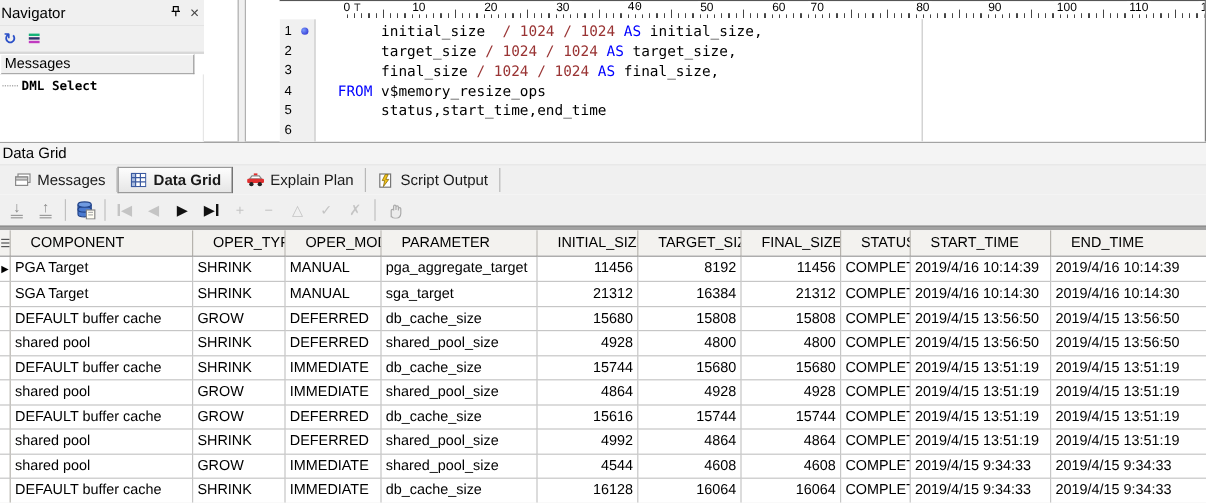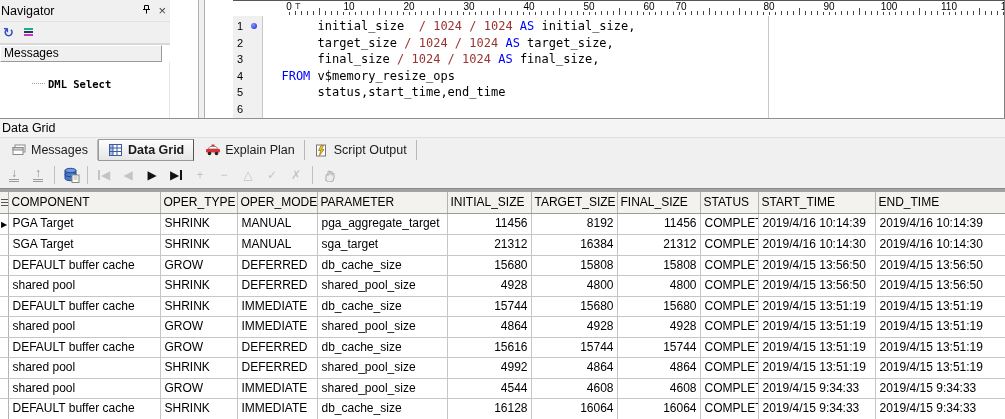--- a/index.html
+++ b/index.html
@@ -17,21 +17,21 @@
   .nav-title-icons { margin-left:auto; display:flex; align-items:center; gap:6px; }
   .nav-title-icons .close { font-size:13px; line-height:10px; color:#444; cursor:default; }
   .nav-toolbar { height:23px; background:#f0f0f0; display:flex; align-items:center; gap:10px; padding-left:3px; border-bottom:2px solid #d8d8d8; }
   .refresh-glyph { color:#2b50c8; font-size:13px; font-weight:bold; line-height:12px; }
   .layers-icon { display:inline-block; }
   .layers-icon i { display:block; width:9px; height:2px; margin-bottom:1px; }
   .layers-icon i:nth-child(1){ background:#16b378; }
   .layers-icon i:nth-child(2){ background:#30306a; }
   .layers-icon i:nth-child(3){ background:#c03ac0; }
   .nav-section { height:17px; width:162px; background:#f0f0f0; border:1px solid #9a9a9a; border-top-color:#fff; border-left-color:#fff; padding:0 3px; font-size:12px; line-height:15px; }
-  .nav-tree { flex:1; background:#fff; border-right:1px solid #e6e6e6; padding-top:14px;margin-left:30px; }
+  .nav-tree { flex:1; background:#fff; border-right:1px solid #e6e6e6; padding-top:2px; }
   .tree-item { display:flex; align-items:center; height:15px; padding-left:2px; }
   .tree-dots { display:inline-block; width:13px; border-top:1px dotted #9a9a9a; margin-right:3px; }
   .tree-label { font-family:"DejaVu Sans Mono","Liberation Mono",monospace; font-size:10.5px; font-weight:600; }
   .vsplitter { width:7px; background:#f0f0f0; border-left:1px solid #b0b0b0; border-right:1px solid #b0b0b0; height:100%; }
   
   .editor { position:relative; flex:1; height:100%; background:#fff; border-top:1px solid #555; border-right:1px solid #808080; overflow:hidden; }
   .ruler { position:relative; height:15px; background:#fff; overflow:hidden; }
   .ruler .ticks-minor { position:absolute; left:56px; right:0; bottom:1px; height:4px;
       background:repeating-linear-gradient(to right,#444 0 1px,transparent 1px 6px); }
   .ruler .ticks-major { position:absolute; left:56px; right:0; bottom:1px; height:7px;
@@ -59,21 +59,21 @@
   .tbtn { width:24px; height:22px; display:flex; align-items:center; justify-content:center; font-size:12px; }
   .tbtn.enabled { color:#111; }
   .tbtn.disabled { color:#c4c4c4; }
   .tbtn .bar-left { border-left:2px solid currentColor; padding-left:1px; line-height:10px; }
   .tbtn .bar-right { border-right:2px solid currentColor; padding-right:1px; line-height:10px; }
   .tbtn .disk-arrow { border-bottom:3px double #9a9a9a; color:#8a8a8a; font-weight:bold; line-height:11px; padding:0 2px; }
   .tsep { width:1px; height:18px; background:#c0c0c0; margin:0 4px; }
   .grid-divider { height:4px; background:#a2a2a2; border-top:1px solid #8a8a8a; }
   
   table.grid { border-collapse:collapse; table-layout:fixed; width:1005px; background:#fff; }
-  table.grid th { height:21px; background:#f3f2ef; border-right:1px solid #b6b3ad; border-bottom:1px solid #9a9a9a; font-weight:normal; font-size:12px; text-align:left; padding:0 3px; overflow:hidden; white-space:nowrap; }
+  table.grid th { height:21px; background:#f3f2ef; border-right:1px solid #b6b3ad; border-bottom:1px solid #9a9a9a; font-weight:normal; font-size:12px; text-align:left; padding:0 17px; overflow:hidden; white-space:nowrap; }
   table.grid td { height:19.5px; line-height:19.5px; border-right:1px solid #c6c6c6; border-bottom:1px solid #c6c6c6; font-size:12px; padding:0 3px 0 4px; overflow:hidden; white-space:nowrap; }
   table.grid td.num { text-align:right; padding-right:3px; }
   table.grid td.sel, table.grid th.sel { padding:0 0 0 1px; border-right:1px solid #b6b3ad; }
   .sel-marker { font-size:8px; color:#000; }
   .hamburger i { display:block; width:8px; height:1px; background:#555; margin:2px 0; }
 </style>
 </head>
 <body>
 
 <div class="window" style="--kw: #0000ff; --num: #993333;">
@@ -115,21 +115,21 @@
 
     <div class="editor">
       <div class="ruler" id="ruler">
         <span class="tabmark">T</span>
         <div class="ticks-minor"></div>
         <div class="ticks-major"></div>
       <span class="ruler-num" style="left: 56px;">0</span>
           <span class="ruler-num" style="left: 116px;">10</span>
           <span class="ruler-num" style="left: 176px;">20</span>
           <span class="ruler-num" style="left: 236px;">30</span>
-          <span class="ruler-num" style="left: 296px;">40</span>
+          <span class="ruler-num" style="left: 296px; font-family: Liberation Mono, monospace;">40</span>
           <span class="ruler-num" style="left: 356px;">50</span>
           <span class="ruler-num" style="left: 416px; margin-top: 32px;">60</span>
           <span class="ruler-num" style="left: 448px;">70</span>
           <span class="ruler-num" style="left: 536px;">80</span>
           <span class="ruler-num" style="left: 596px;">90</span>
           <span class="ruler-num" style="left: 656px;">100</span>
           <span class="ruler-num" style="left: 716px;">110</span>
           <span class="ruler-num" style="left: 776px;">120</span>
         </div>
       <div class="editor-body">

